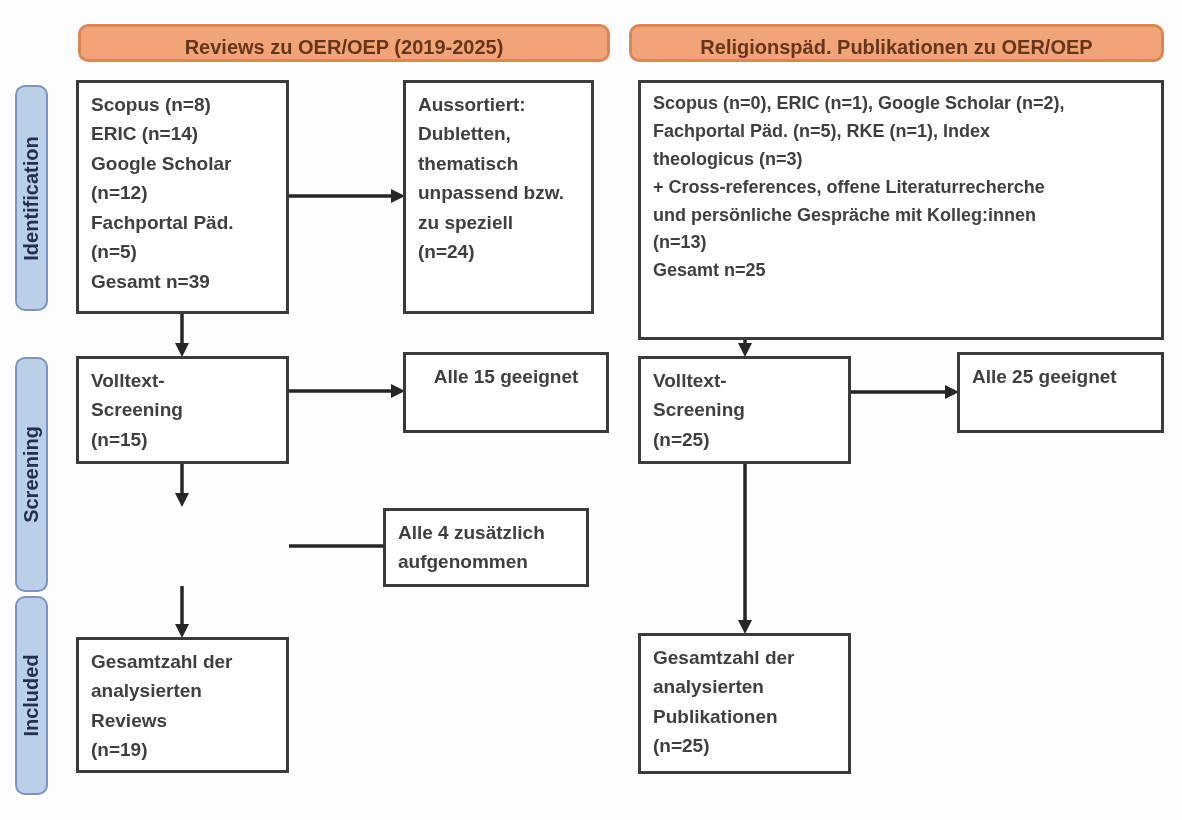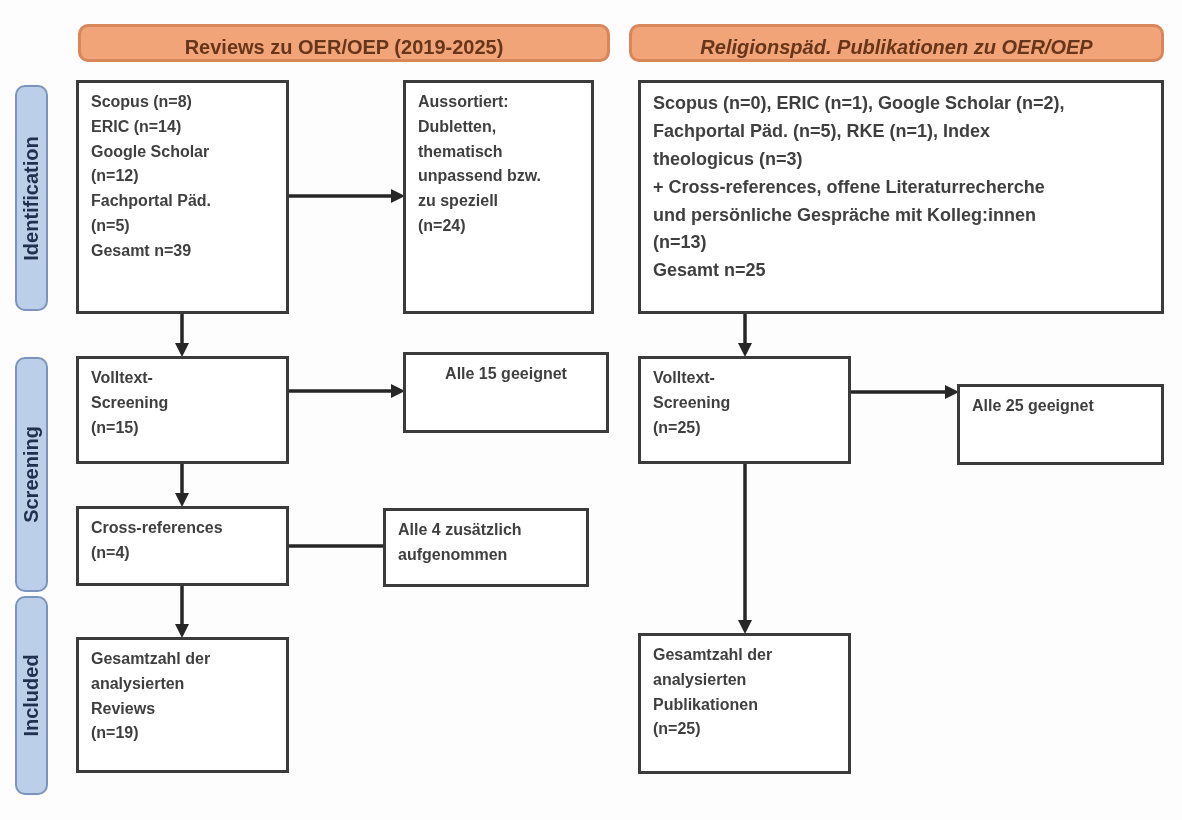--- a/index.html
+++ b/index.html
@@ -29,21 +29,21 @@
     border-radius: 10px;
     display: flex;
     align-items: flex-end;
     justify-content: center;
     font-weight: 700;
     font-size: 20px;
     color: #67351a;
     white-space: nowrap;
   }
   .hdr-left  { left: 78px;  top: 24px; width: 532px; height: 38px; }
-  .hdr-right { left: 629px; top: 24px; width: 535px; height: 38px; font-style: italic; }
+  .hdr-right { left: 629px; top: 24px; width: 535px; height: 38px; }
   .stage {
     position: absolute;
     box-sizing: border-box;
     background: #bccfe8;
     border: 2.5px solid #7b94be;
     border-radius: 10px;
     display: flex;
     align-items: center;
     justify-content: center;
     overflow: visible;
@@ -58,33 +58,33 @@
   .stage-identification { left: 15px; top: 85px;  width: 33px; height: 226px; }
   .stage-screening      { left: 15px; top: 357px; width: 33px; height: 235px; }
   .stage-included       { left: 15px; top: 596px; width: 33px; height: 199px; }
   .box {
     position: absolute;
     box-sizing: border-box;
     background: #ffffff;
     border: 3px solid #3b3b3b;
     padding: 7px 12px;
     font-weight: 700;
-    font-size: 16px;
+    font-size: 19px;
     line-height: 1.55;
     color: #3f3f3f;
     white-space: pre-line;
     text-align: left;
   }
   .box-left-sources          { left: 76px;  top: 80px;  width: 213px; height: 234px; }
   .box-left-excluded         { left: 403px; top: 80px;  width: 191px; height: 234px; }
-  .box-right-sources         { left: 638px; top: 80px;  width: 526px; height: 234px; font-size: 18px; }
+  .box-right-sources         { left: 638px; top: 80px;  width: 526px; height: 260px; font-size: 18px; }
   .box-left-fulltext         { left: 76px;  top: 356px; width: 213px; height: 108px; }
   .box-left-fulltext-result  { left: 403px; top: 352px; width: 206px; height: 81px; text-align: center; }
   .box-right-fulltext        { left: 638px; top: 356px; width: 213px; height: 108px; }
-  .box-right-fulltext-result { left: 957px; top: 352px; width: 207px; height: 81px; margin-top: 32px; }
+  .box-right-fulltext-result { left: 957px; top: 352px; width: 207px; height: 81px; }
   .box-left-crossref         { left: 76px;  top: 506px; width: 213px; height: 80px; }
   .box-left-crossref-result  { left: 383px; top: 508px; width: 206px; height: 79px; }
   .box-left-included         { left: 76px;  top: 637px; width: 213px; height: 136px; }
   .box-right-included        { left: 638px; top: 633px; width: 213px; height: 141px; }
   .arrow-line { stroke: #262626; stroke-width: 3.5; }
   .arrow-head { fill: #262626; }
 </style>
 </head>
 <body>
 
@@ -169,22 +169,20 @@
 
   <div class="box box-left-fulltext">Volltext-
 Screening
 (n=15)</div>
   <div class="box box-left-fulltext-result">Alle 15 geeignet</div>
   <div class="box box-right-fulltext">Volltext-
 Screening
 (n=25)</div>
   <div class="box box-right-fulltext-result">Alle 25 geeignet</div>
 
-  <div class="box box-left-crossref">Cross-references
-(n=4)</div>
   <div class="box box-left-crossref-result">Alle 4 zusätzlich
 aufgenommen</div>
 
   <div class="box box-left-included">Gesamtzahl der
 analysierten
 Reviews
 (n=19)</div>
   <div class="box box-right-included">Gesamtzahl der
 analysierten
 Publikationen

